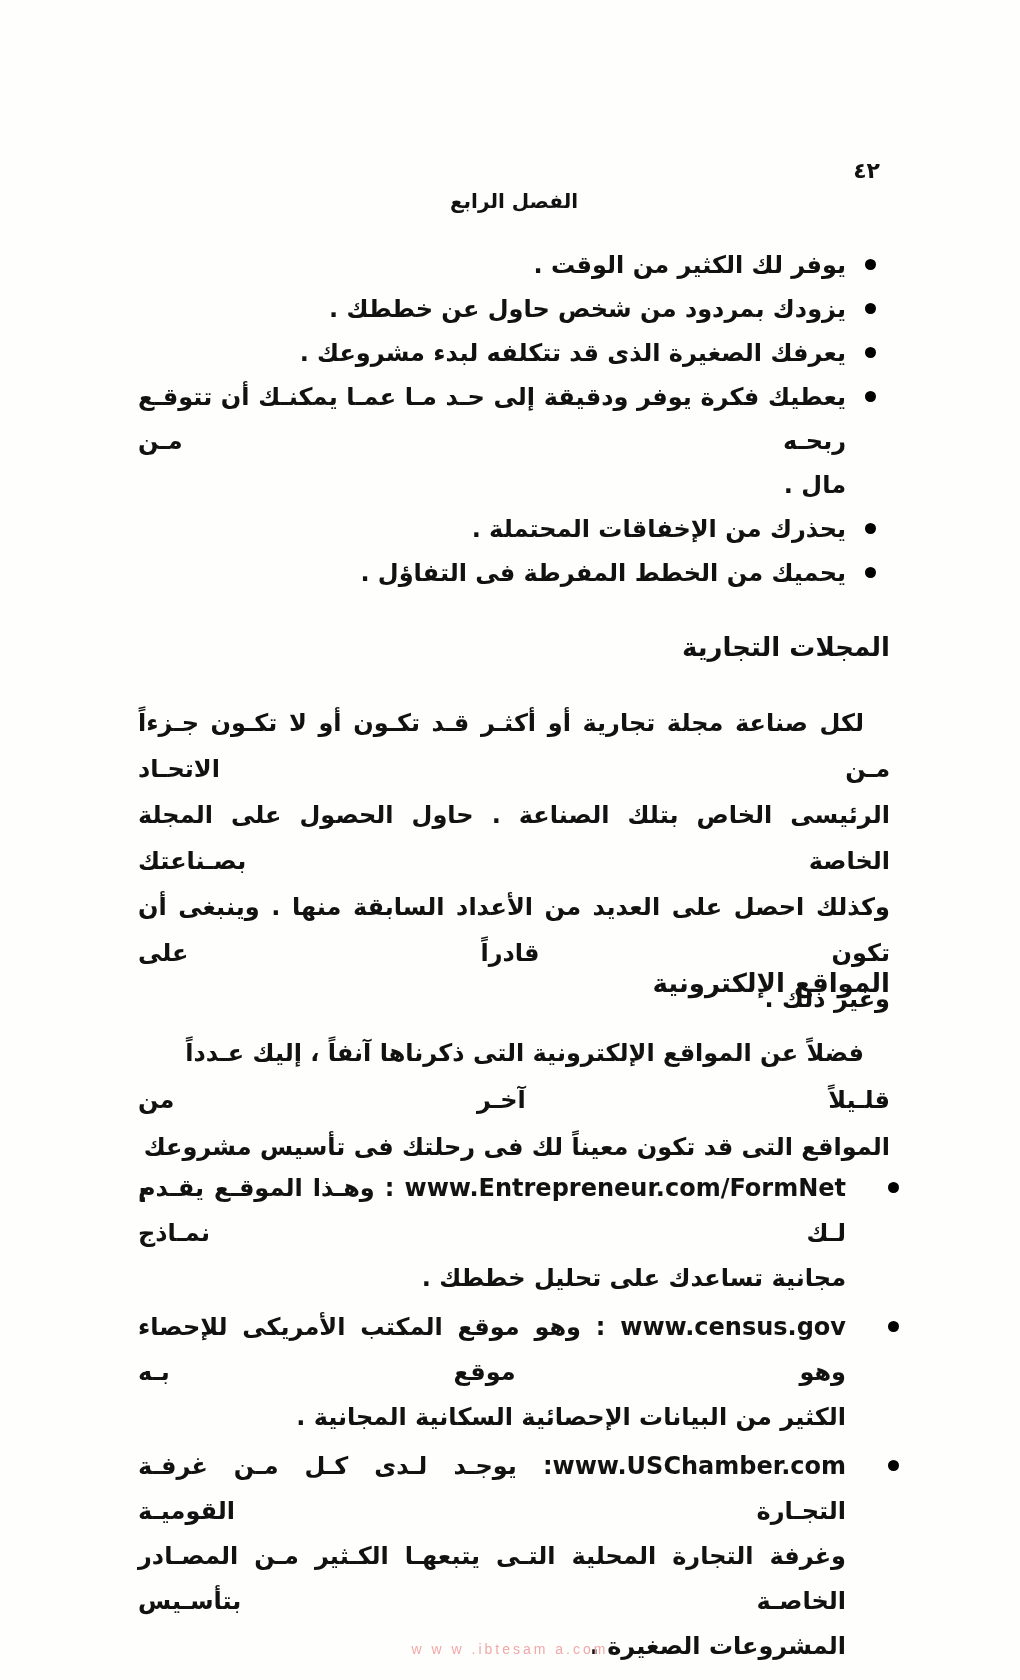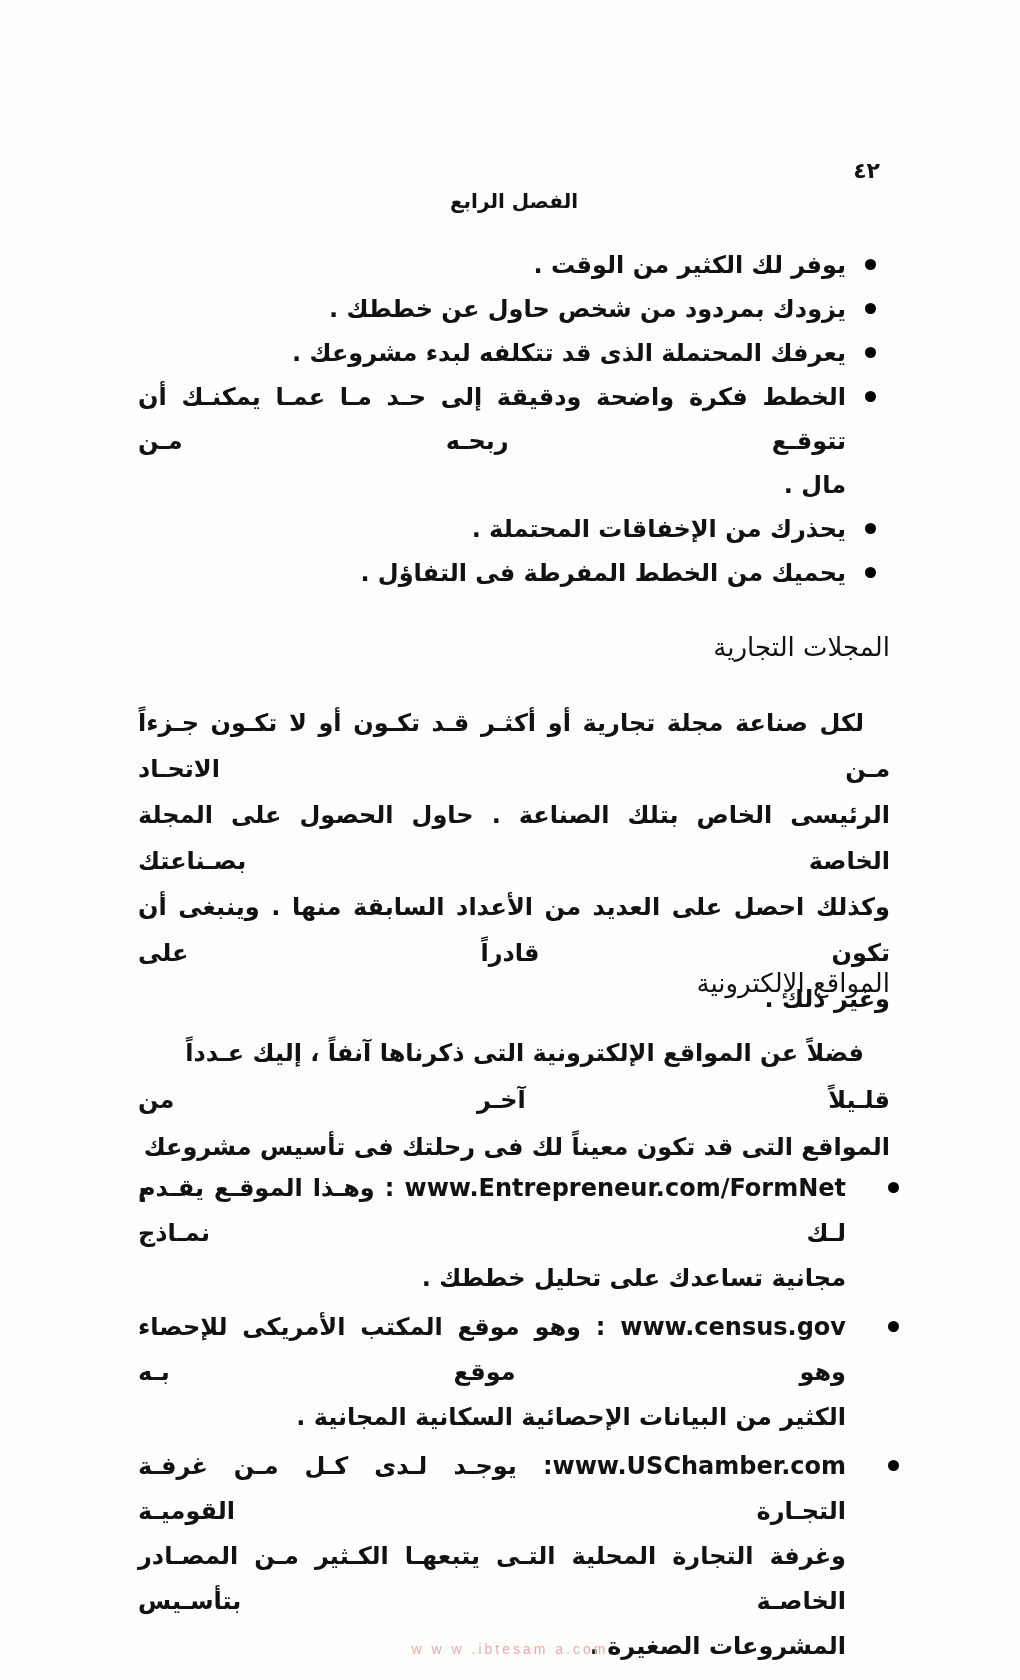--- a/index.html
+++ b/index.html
@@ -35,21 +35,21 @@
   .li{position:relative;padding-right:44px;}
   .links .li{margin-bottom:4px;}
   .dot{
     position:absolute;right:14px;top:16px;
     width:11px;height:11px;border-radius:50%;background:#000;
   }
   .links .dot{right:-9px;}
   
   .sec-title{
     position:absolute;right:0;margin:0;
-    font-size:26px;font-weight:400;direction:rtl;
+    font-size:26px;font-weight:700;direction:rtl;
   }
   .t-magazines{top:632px;}
   .t-websites{top:968px;}
   
   .para{position:absolute;left:0;width:100%;direction:rtl;}
   .para1{top:700px;}
   .para1 .line{line-height:46px;}
   .para2{top:1030px;}
   .para2 .line{line-height:47px;text-align:right;}
   
@@ -76,25 +76,25 @@
       <div class="li">
         <span class="dot"></span>
         <div class="line">يوفر لك الكثير من الوقت .</div>
       </div>
       <div class="li">
         <span class="dot"></span>
         <div class="line">يزودك بمردود من شخص حاول عن خططك .</div>
       </div>
       <div class="li">
         <span class="dot"></span>
-        <div class="line">يعرفك المحتملة الذى قد تتكلفه لبدء مشروعك .</div>
+        <div class="line">يعرفك الصغيرة الذى قد تتكلفه لبدء مشروعك .</div>
       </div>
       <div class="li">
         <span class="dot"></span>
-        <div class="line j">الخطط فكرة واضحة ودقيقة إلى حـد مـا عمـا يمكنـك أن تتوقـع ربحـه مـن</div>
+        <div class="line j">يعطيك فكرة يوفر ودقيقة إلى حـد مـا عمـا يمكنـك أن تتوقـع ربحـه مـن</div>
         <div class="line">مال .</div>
       </div>
       <div class="li">
         <span class="dot"></span>
         <div class="line">يحذرك من الإخفاقات المحتملة .</div>
       </div>
       <div class="li">
         <span class="dot"></span>
         <div class="line">يحميك من الخطط المفرطة فى التفاؤل .</div>
       </div>

